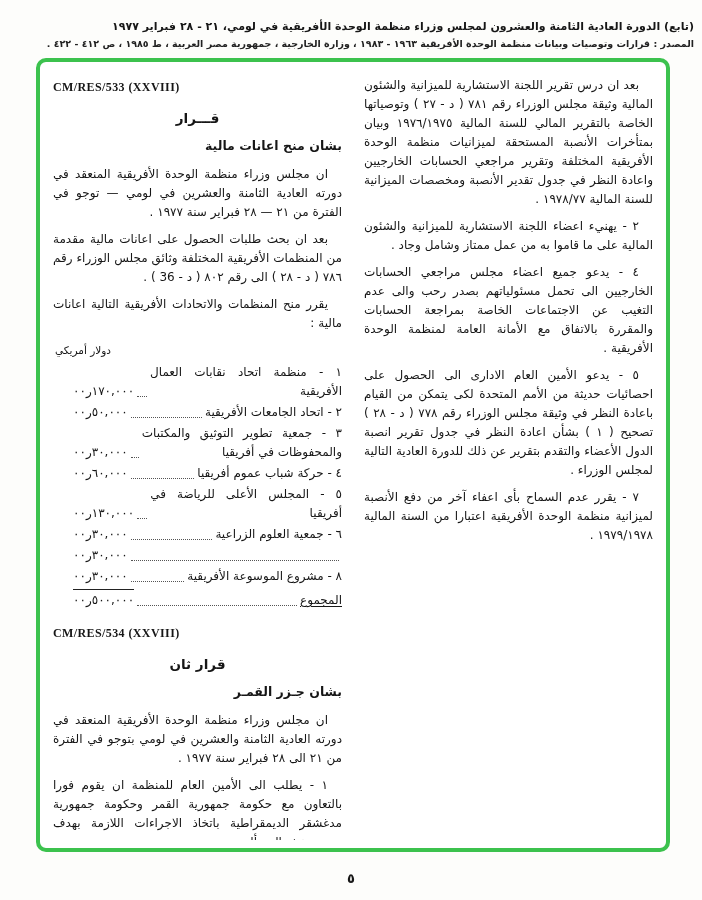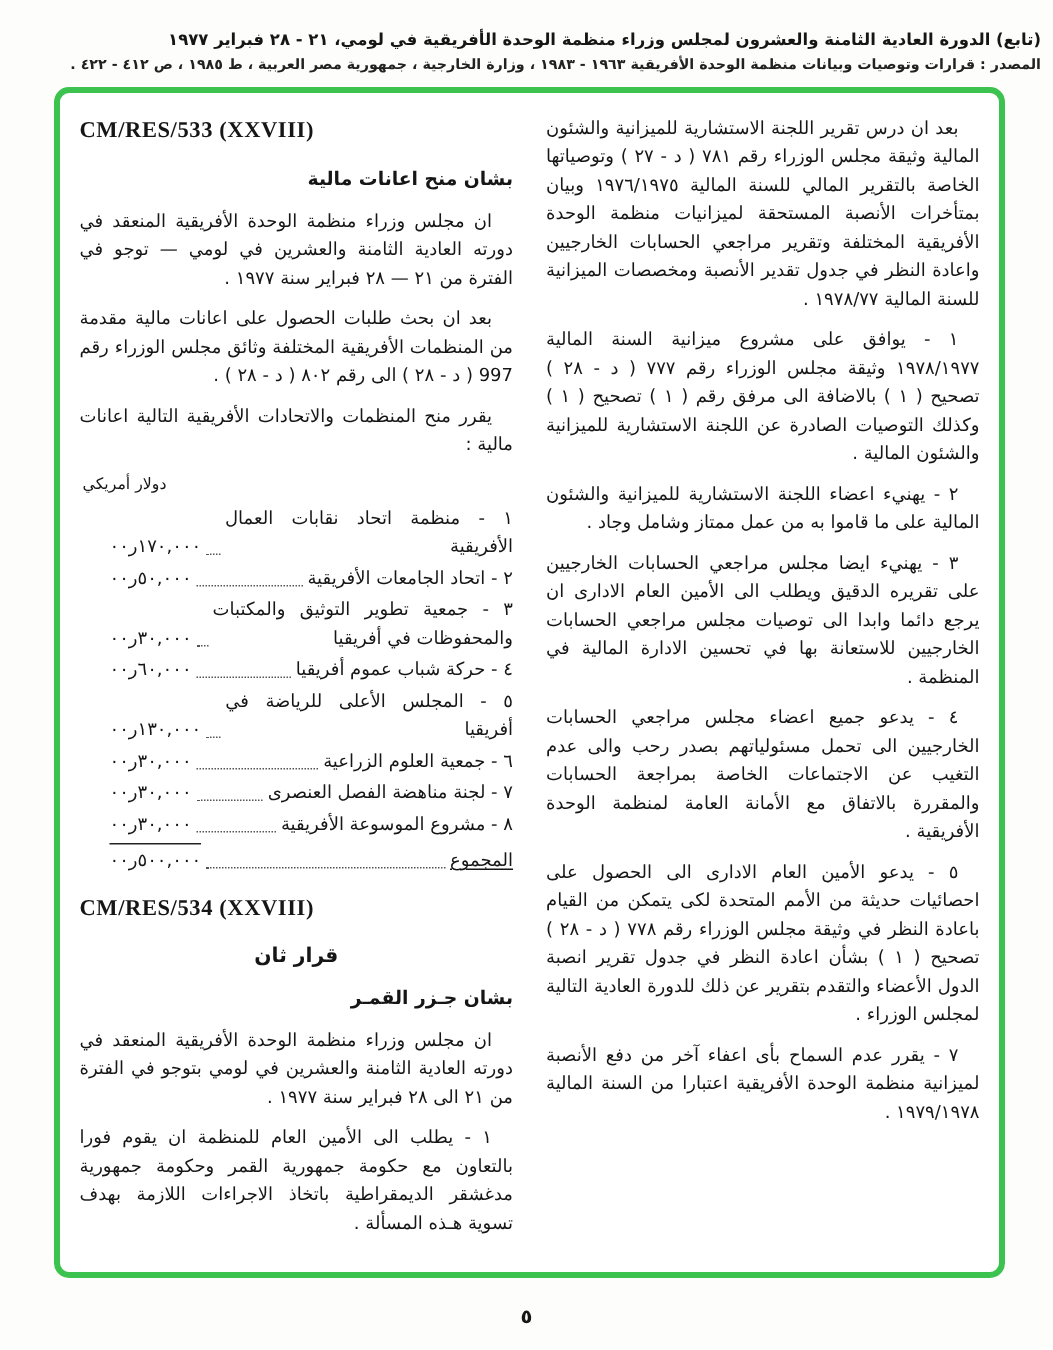--- a/index.html
+++ b/index.html
@@ -47,21 +47,21 @@
   p.para {
     text-indent: 14px;
     margin-bottom: 8px;
     text-align: justify;
   }
   .res-ref {
     direction: ltr;
     text-align: left;
     font-family: "Liberation Serif", serif;
     font-weight: bold;
-    font-size: 15px;
+    font-size: 12px;
     letter-spacing: 0.4px;
     margin: 2px 0 12px 0;
   }
   .res-ref.second { margin-top: 14px; }
   .res-title {
     text-align: center;
     font-weight: bold;
     font-size: 13.5px;
     margin: 2px 0 8px 0;
   }
@@ -116,33 +116,32 @@
 <div class="page-header">
   <div class="header-line1">(تابع) الدورة العادية الثامنة والعشرون لمجلس وزراء منظمة الوحدة الأفريقية في لومي، ٢١ - ٢٨ فبراير ١٩٧٧</div>
   <div class="header-line2">المصدر : قرارات وتوصيات وبيانات منظمة الوحدة الأفريقية ١٩٦٣ - ١٩٨٣ ، وزارة الخارجية ، جمهورية مصر العربية ، ط ١٩٨٥ ، ص ٤١٢ - ٤٢٢ .</div>
 </div>
 
 <div class="content-box" style="border-color: rgb(60, 194, 78);">
   <div class="columns">
 
     <div class="col col-right">
       <p class="para">بعد ان درس تقرير اللجنة الاستشارية للميزانية والشئون المالية وثيقة مجلس الوزراء رقم ٧٨١ ( د - ٢٧ ) وتوصياتها الخاصة بالتقرير المالي للسنة المالية ١٩٧٦/١٩٧٥ وبيان بمتأخرات الأنصبة المستحقة لميزانيات منظمة الوحدة الأفريقية المختلفة وتقرير مراجعي الحسابات الخارجيين واعادة النظر في جدول تقدير الأنصبة ومخصصات الميزانية للسنة المالية ١٩٧٨/٧٧ .</p>
-      <p class="para">١ - يوافق على مشروع ميزانية السنة المالية ١٩٧٨/١٩٧٧ وثيقة مجلس الوزراء رقم ٧٧٧ ( د - ٢٨ ) تصحيح ( ١ ) بالاضافة الى مرفق رقم ( ١ ) تصحيح ( ١ ) وكذلك التوصيات الصادرة عن اللجنة الاستشارية للميزانية والشئون المالية .</p>
       <p class="para">٢ - يهنيء اعضاء اللجنة الاستشارية للميزانية والشئون المالية على ما قاموا به من عمل ممتاز وشامل وجاد .</p>
-      <p class="para">٣ - يهنيء ايضا مجلس مراجعي الحسابات الخارجيين على تقريره الدقيق ويطلب الى الأمين العام الادارى ان يرجع دائما وابدا الى توصيات مجلس مراجعي الحسابات الخارجيين للاستعانة بها في تحسين الادارة المالية في المنظمة .</p>
       <p class="para">٤ - يدعو جميع اعضاء مجلس مراجعي الحسابات الخارجيين الى تحمل مسئولياتهم بصدر رحب والى عدم التغيب عن الاجتماعات الخاصة بمراجعة الحسابات والمقررة بالاتفاق مع الأمانة العامة لمنظمة الوحدة الأفريقية .</p>
       <p class="para">٥ - يدعو الأمين العام الادارى الى الحصول على احصائيات حديثة من الأمم المتحدة لكى يتمكن من القيام باعادة النظر في وثيقة مجلس الوزراء رقم ٧٧٨ ( د - ٢٨ ) تصحيح ( ١ ) بشأن اعادة النظر في جدول تقرير انصبة الدول الأعضاء والتقدم بتقرير عن ذلك للدورة العادية التالية لمجلس الوزراء .</p>
       <p class="para">٧ - يقرر عدم السماح بأى اعفاء آخر من دفع الأنصبة لميزانية منظمة الوحدة الأفريقية اعتبارا من السنة المالية ١٩٧٩/١٩٧٨ .</p>
     </div>
 
     <div class="col col-left">
       <div class="res-ref">CM/RES/533 (XXVIII)</div>
+      <div class="res-title">قـــرار</div>
       <div class="res-subtitle">بشان منح اعانات مالية</div>
       <p class="para">ان مجلس وزراء منظمة الوحدة الأفريقية المنعقد في دورته العادية الثامنة والعشرين في لومي — توجو في الفترة من ٢١ — ٢٨ فبراير سنة ١٩٧٧ .</p>
-      <p class="para">بعد ان بحث طلبات الحصول على اعانات مالية مقدمة من المنظمات الأفريقية المختلفة وثائق مجلس الوزراء رقم 997 ( د - ٢٨ ) الى رقم ٨٠٢ ( د - ٢٨ ) .</p>
+      <p class="para">بعد ان بحث طلبات الحصول على اعانات مالية مقدمة من المنظمات الأفريقية المختلفة وثائق مجلس الوزراء رقم ٧٨٦ ( د - ٢٨ ) الى رقم ٨٠٢ ( د - 36 ) .</p>
       <p class="para">يقرر منح المنظمات والاتحادات الأفريقية التالية اعانات مالية :</p>
 
       <div class="grant-table">
         <div class="currency-header">دولار أمريكي</div>
 
         <div class="grant-row">
           <span class="grant-label">١ - منظمة اتحاد نقابات العمال الأفريقية</span>
           <span class="leader"></span>
           <span class="grant-amount">١٧٠,٠٠٠ر٠٠</span>
         </div>
@@ -165,21 +164,20 @@
           <span class="grant-label">٥ - المجلس الأعلى للرياضة في أفريقيا</span>
           <span class="leader"></span>
           <span class="grant-amount">١٣٠,٠٠٠ر٠٠</span>
         </div>
         <div class="grant-row">
           <span class="grant-label">٦ - جمعية العلوم الزراعية</span>
           <span class="leader"></span>
           <span class="grant-amount">٣٠,٠٠٠ر٠٠</span>
         </div>
         <div class="grant-row">
-          <span class="grant-label">٧ - لجنة مناهضة الفصل العنصرى</span>
           <span class="leader"></span>
           <span class="grant-amount">٣٠,٠٠٠ر٠٠</span>
         </div>
         <div class="grant-row">
           <span class="grant-label">٨ - مشروع الموسوعة الأفريقية</span>
           <span class="leader"></span>
           <span class="grant-amount">٣٠,٠٠٠ر٠٠</span>
         </div>
 
         <div class="grant-row total-row">

